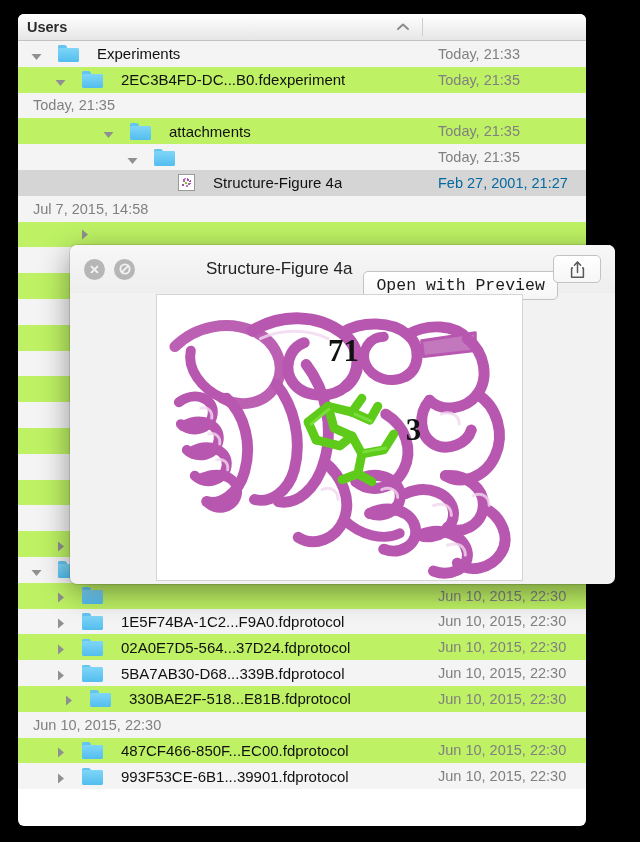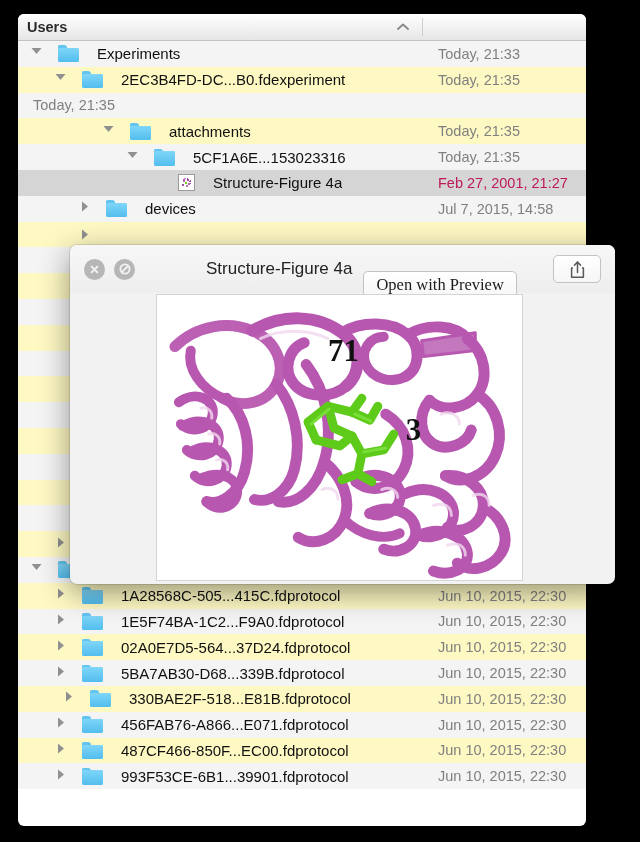--- a/index.html
+++ b/index.html
@@ -86,27 +86,27 @@
 
   
   .filelist { position: relative; width: 100%; height: 755px; overflow: hidden; }
   .row {
     height: 25.8px;
     display: flex; align-items: center;
     font-size: 15px; color: #111;
     position: relative;
   }
   .row.odd  { background: #f4f4f4; }
-  .row.even { background: #fef9c3; }
+  .row.even { background: #bef264; }
   .row.selected { background: #d5d5d5; }
-  .row-name { display: flex; align-items: flex-start; width: 405px; flex: none; overflow: hidden; white-space: nowrap; gap: 12px; }
+  .row-name { display: flex; align-items: flex-end; width: 405px; flex: none; overflow: hidden; white-space: nowrap; gap: 12px; }
   .row-date {
     padding-left: 15px; color: #808080; font-size: 14.5px; white-space: nowrap;
   }
-  .row.selected .row-date { color: #be185d; }
+  .row.selected .row-date { color: #0369a1; }
   .tri {
     width: 20px; flex: none; display: flex; align-items: center; justify-content: center;
   }
   .tri svg { display: block; }
   .row-ico { flex: none; margin-right: 6px; }
   .row-label { overflow: hidden; text-overflow: ellipsis; white-space: nowrap; }
 
   
   .thumb-ico {
     width: 17px; height: 17px; flex: none; margin-right: 6px;
@@ -157,21 +157,21 @@
     margin-left: 62px; white-space: nowrap;
   }
   .ql-open-btn {
     margin-left: 11px;
     height: 29px; padding: 0 12px;
     background: linear-gradient(to bottom, #ffffff 0%, #f6f6f6 100%);
     border: 1px solid #c3c3c3;
     border-radius: 5px;
     font-size: 16.5px; color: #1b1b1b;
     display: flex; align-items: center;
-    font-family: Liberation Serif, serif;
+    font-family: Liberation Mono, monospace;
     white-space: nowrap;
     margin-top: 32px;
   }
   .ql-share-btn {
     position: absolute; right: 14px; top: 10px;
     width: 48px; height: 28px;
     background: linear-gradient(to bottom, #ffffff 0%, #f6f6f6 100%);
     border: 1px solid #c3c3c3;
     border-radius: 5px;
     display: flex; align-items: center; justify-content: center;
@@ -254,45 +254,32 @@
         <div class="row-name" style="padding-left: 104px;">
           <span class="tri">
             <svg width="13" height="11" viewBox="0 0 13 11">
               <path d="M1.5 3 L11.5 3 L6.5 9 Z" fill="#909090"></path>
             </svg>
           </span>
           <span class="folder-ico row-ico" style="width: 21px; height: 17px;">
             <span class="tab"></span>
             <span class="body"></span>
           </span>
-          <span class="row-label">5CF1A6E...153023316</span>
         </div>
         <div class="row-date">Today, 21:35</div>
       </div>
       <div class="row selected">
         <div class="row-name" style="padding-left: 128px;">
           <span class="tri"></span>
           <span class="thumb-ico"></span>
           <span class="row-label">Structure-Figure 4a</span>
         </div>
         <div class="row-date">Feb 27, 2001, 21:27</div>
       </div>
       <div class="row odd">
-        <div class="row-name" style="padding-left: 56px;">
-          <span class="tri">
-            <svg width="11" height="13" viewBox="0 0 11 13">
-              <path d="M3 1.5 L9 6.5 L3 11.5 Z" fill="#909090"></path>
-            </svg>
-          </span>
-          <span class="folder-ico row-ico" style="width: 21px; height: 17px;">
-            <span class="tab"></span>
-            <span class="body"></span>
-          </span>
-          <span class="row-label">devices</span>
-        </div>
         <div class="row-date">Jul 7, 2015, 14:58</div>
       </div>
       <div class="row even">
         <div class="row-name" style="padding-left: 56px;">
           <span class="tri">
             <svg width="11" height="13" viewBox="0 0 11 13">
               <path d="M3 1.5 L9 6.5 L3 11.5 Z" fill="#909090"></path>
             </svg>
           </span>
           <span class="row-label"></span>
@@ -442,21 +429,20 @@
         <div class="row-name" style="padding-left: 32px;">
           <span class="tri">
             <svg width="11" height="13" viewBox="0 0 11 13">
               <path d="M3 1.5 L9 6.5 L3 11.5 Z" fill="#909090"></path>
             </svg>
           </span>
           <span class="folder-ico row-ico" style="width: 21px; height: 17px;">
             <span class="tab"></span>
             <span class="body"></span>
           </span>
-          <span class="row-label">1A28568C-505...415C.fdprotocol</span>
         </div>
         <div class="row-date">Jun 10, 2015, 22:30</div>
       </div>
       <div class="row odd">
         <div class="row-name" style="padding-left: 32px;">
           <span class="tri">
             <svg width="11" height="13" viewBox="0 0 11 13">
               <path d="M3 1.5 L9 6.5 L3 11.5 Z" fill="#909090"></path>
             </svg>
           </span>
@@ -507,32 +493,20 @@
           </span>
           <span class="folder-ico row-ico" style="width: 21px; height: 17px;">
             <span class="tab"></span>
             <span class="body"></span>
           </span>
           <span class="row-label">330BAE2F-518...E81B.fdprotocol</span>
         </div>
         <div class="row-date">Jun 10, 2015, 22:30</div>
       </div>
       <div class="row odd">
-        <div class="row-name" style="padding-left: 32px;">
-          <span class="tri">
-            <svg width="11" height="13" viewBox="0 0 11 13">
-              <path d="M3 1.5 L9 6.5 L3 11.5 Z" fill="#909090"></path>
-            </svg>
-          </span>
-          <span class="folder-ico row-ico" style="width: 21px; height: 17px;">
-            <span class="tab"></span>
-            <span class="body"></span>
-          </span>
-          <span class="row-label">456FAB76-A866...E071.fdprotocol</span>
-        </div>
         <div class="row-date">Jun 10, 2015, 22:30</div>
       </div>
       <div class="row even">
         <div class="row-name" style="padding-left: 32px;">
           <span class="tri">
             <svg width="11" height="13" viewBox="0 0 11 13">
               <path d="M3 1.5 L9 6.5 L3 11.5 Z" fill="#909090"></path>
             </svg>
           </span>
           <span class="folder-ico row-ico" style="width: 21px; height: 17px;">

